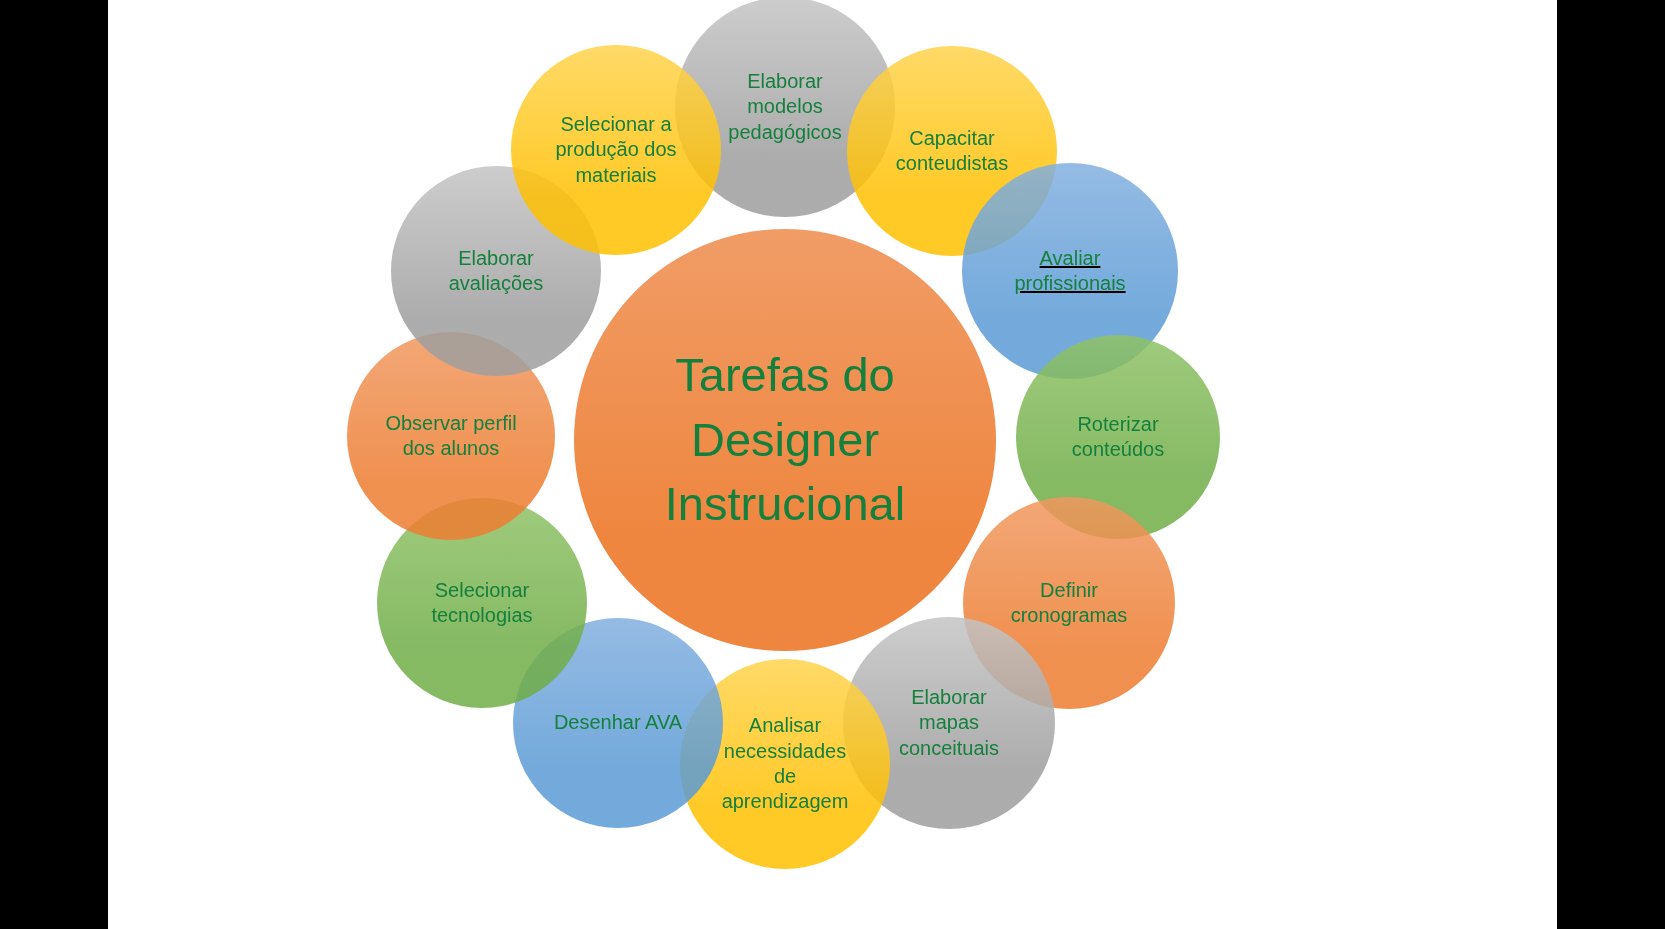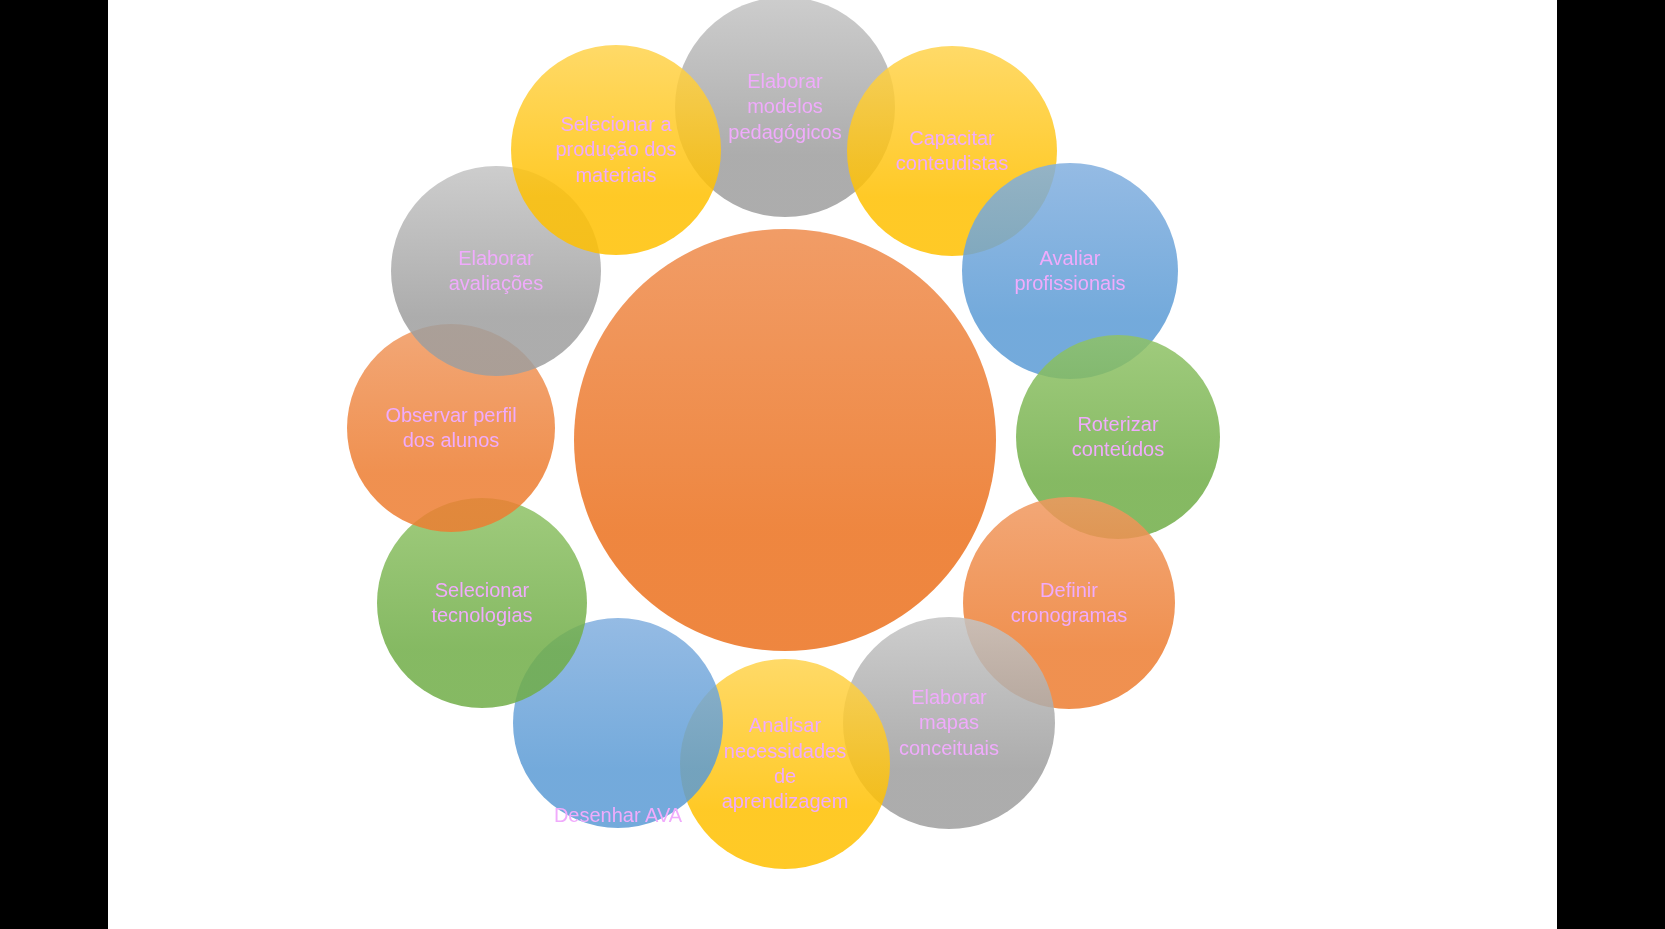--- a/index.html
+++ b/index.html
@@ -37,21 +37,21 @@
   }
   .circle .fill {
     position: absolute;
     inset: 0;
     border-radius: 50%;
   }
   .circle .label {
     position: relative;
     z-index: 1;
     white-space: pre-line;
-    color: #f0abfc;
+    color: #15803d;
   }
   .satellite .label {
     font-size: 20px;
     line-height: 1.27;
     padding: 0 6px;
   }
   .center-circle .label {
     font-size: 47px;
     line-height: 1.38;
   }
@@ -66,21 +66,21 @@
         <div class="fill" style="background: linear-gradient(rgb(196, 196, 196) 0%, rgb(158, 158, 158) 72%); opacity: 0.85;"></div>
         <div class="label">Elaborar
 modelos
 pedagógicos</div>
       </div>
       <div class="circle satellite" style="left: 847px; top: 46px; height: 210px; width: 210px;">
         <div class="fill" style="background: linear-gradient(rgb(255, 211, 77) 0%, rgb(255, 192, 0) 72%); opacity: 0.85;"></div>
         <div class="label">Capacitar
 conteudistas</div>
       </div>
-      <div class="circle satellite" style="left: 962px; top: 163px; height: 216px; width: 216px;">
+      <div class="circle satellite" style="left: 962px; top: 163px; height: 216px; width: 216px; text-decoration: underline;">
         <div class="fill" style="background: linear-gradient(rgb(130, 175, 223) 0%, rgb(91, 155, 213) 72%); opacity: 0.85;"></div>
         <div class="label">Avaliar
 profissionais</div>
       </div>
       <div class="circle satellite" style="left: 1016px; top: 335px; height: 204px; width: 204px;">
         <div class="fill" style="background: linear-gradient(rgb(143, 194, 102) 0%, rgb(112, 173, 71) 72%); opacity: 0.85;"></div>
         <div class="label">Roterizar
 conteúdos</div>
       </div>
       <div class="circle satellite" style="left: 963px; top: 497px; height: 212px; width: 212px;">
@@ -94,42 +94,45 @@
 mapas
 conceituais</div>
       </div>
       <div class="circle satellite" style="left: 680px; top: 659px; height: 210px; width: 210px;">
         <div class="fill" style="background: linear-gradient(rgb(255, 211, 77) 0%, rgb(255, 192, 0) 72%); opacity: 0.85;"></div>
         <div class="label">Analisar
 necessidades
 de
 aprendizagem</div>
       </div>
-      <div class="circle satellite" style="left: 513px; top: 618px; height: 210px; width: 210px; align-items: flex-end;">
+      <div class="circle satellite" style="left: 513px; top: 618px; height: 210px; width: 210px;">
         <div class="fill" style="background: linear-gradient(rgb(130, 175, 223) 0%, rgb(91, 155, 213) 72%); opacity: 0.85;"></div>
         <div class="label">Desenhar AVA</div>
       </div>
       <div class="circle satellite" style="left: 377px; top: 498px; height: 210px; width: 210px;">
         <div class="fill" style="background: linear-gradient(rgb(143, 194, 102) 0%, rgb(112, 173, 71) 72%); opacity: 0.85;"></div>
         <div class="label">Selecionar
 tecnologias</div>
       </div>
-      <div class="circle satellite" style="left: 347px; top: 324px; height: 208px; width: 208px;">
+      <div class="circle satellite" style="left: 347px; top: 332px; height: 208px; width: 208px;">
         <div class="fill" style="background: linear-gradient(rgb(240, 152, 95) 0%, rgb(237, 125, 49) 72%); opacity: 0.85;"></div>
         <div class="label">Observar perfil
 dos alunos</div>
       </div>
       <div class="circle satellite" style="left: 391px; top: 166px; height: 210px; width: 210px;">
         <div class="fill" style="background: linear-gradient(rgb(196, 196, 196) 0%, rgb(158, 158, 158) 72%); opacity: 0.85;"></div>
         <div class="label">Elaborar
 avaliações</div>
       </div>
       <div class="circle satellite" style="left: 511px; top: 45px; height: 210px; width: 210px;">
         <div class="fill" style="background: linear-gradient(rgb(255, 211, 77) 0%, rgb(255, 192, 0) 72%); opacity: 0.85;"></div>
         <div class="label">Selecionar a
 produção dos
 materiais</div>
       </div>
       <div class="circle center-circle" id="centerCircle" style="left: 574px; top: 229px; height: 422px; width: 422px;">
       <div class="fill" style="background: linear-gradient(rgb(240, 149, 91) 0%, rgb(237, 125, 49) 72%); opacity: 0.93;"></div>
+      <div class="label">Tarefas do
+Designer
+Instrucional</div>
     </div>
   </div>
 </div>
 
 </body></html>

